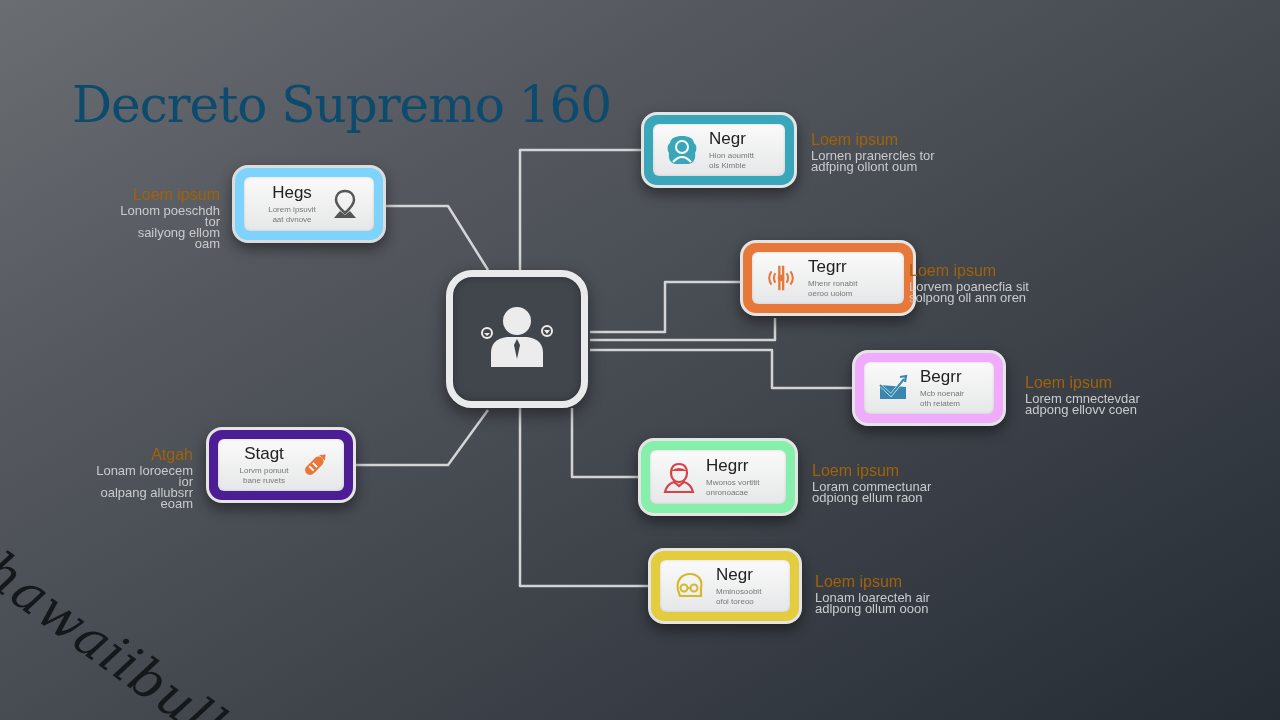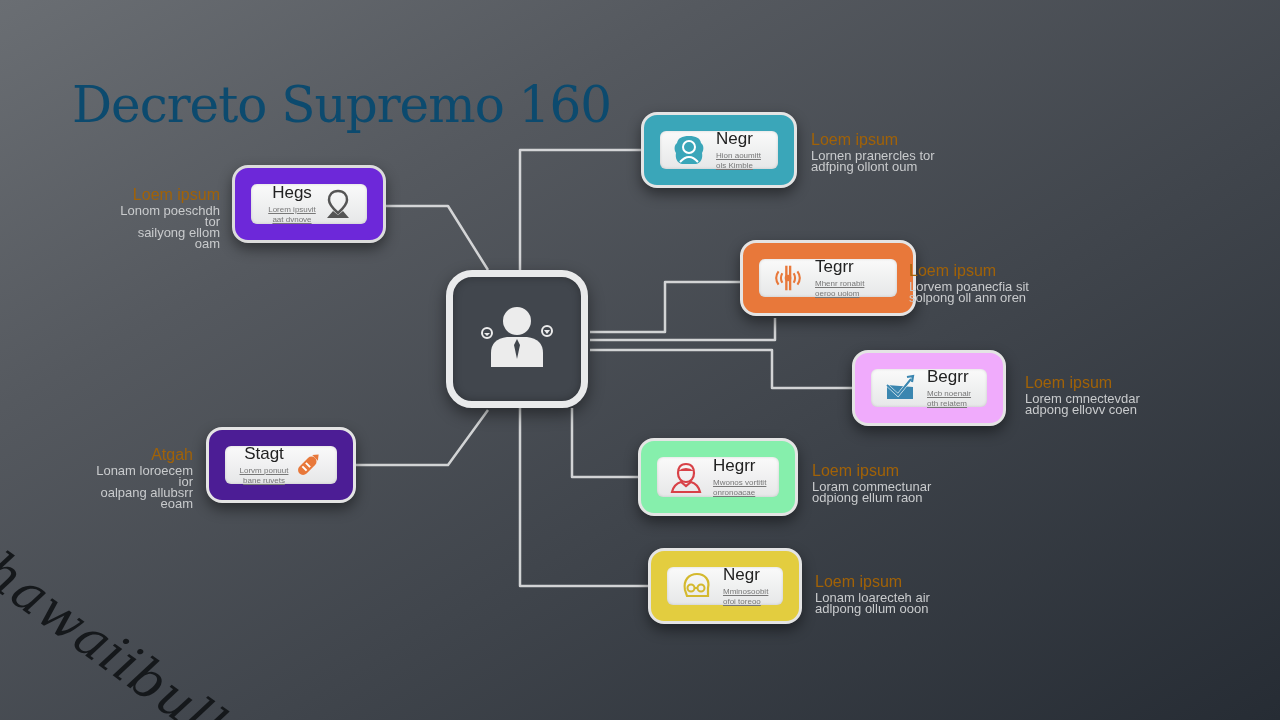--- a/index.html
+++ b/index.html
@@ -22,36 +22,36 @@
       border: 7px solid #e9eaeb; border-radius: 26px;
       background: #41464d;
       box-shadow: 0 6px 16px rgba(0,0,0,0.45), inset 0 0 8px rgba(0,0,0,0.3);
       display: flex; align-items: center; justify-content: center;
     }
 
     
     .node {
       position: absolute;
       border-radius: 16px;
-      padding: 16px;
+      padding: 9px;
       box-shadow: 0 6px 14px rgba(0,0,0,0.45);
       border: 3px solid #e4e4e4;
     }
     .node .inner {
       width: 100%; height: 100%;
       background: linear-gradient(180deg, #fafafa, #e6e7e8);
       border-radius: 6px;
       display: flex; align-items: center;
       padding: 0 12px;
       box-shadow: inset 0 0 3px rgba(0,0,0,0.15);
     }
     .node .icon { width: 34px; height: 34px; flex-shrink: 0; display: flex; align-items: center; justify-content: center; }
     .node .txt { display: flex; flex-direction: column; margin-left: 10px; }
     .node .heading { font-size: 17px; color: #222; line-height: 18px; }
-    .node .sub { font-size: 8px; color: #777; line-height: 10px; margin-top: 3px; text-decoration: underline; }
+    .node .sub { font-size: 8px; color: #777; line-height: 10px; margin-top: 3px; }
     .node.icon-right .inner { flex-direction: row-reverse; justify-content: space-between; }
     .node.icon-right .txt { margin-left: 0; align-items: center; text-align: center; flex: 1; }
 
     .lbl { position: absolute; color: #f0f0f0; }
     .lbl .h { font-size: 16px; line-height: 20px; color: #a16207; }
     .lbl .s { font-size: 13px; line-height: 11px; color: #c9cbcd; }
     .lbl.right-align { text-align: right; }
 
     .watermark {
       position: absolute; left: 8px; top: 540px;
@@ -93,21 +93,21 @@
       <path d="M14 70 L14 56 Q14 42 30 40 L50 40 Q66 42 66 56 L66 70 Z" fill="#ececec"></path>
       <path d="M40 42 L37 48 L40 62 L43 48 Z" fill="#41464d"></path>
       <circle cx="10" cy="36" r="5" fill="none" stroke="#ececec" stroke-width="2"></circle>
       <path d="M7 36 L10 39 L13 36" fill="#ececec"></path>
       <circle cx="70" cy="34" r="5" fill="none" stroke="#ececec" stroke-width="2"></circle>
       <path d="M67 33 L70 37 L73 33" fill="#ececec"></path>
     </svg>
   </span>
 </div>
 
-<div class="node icon-right" style="left:232px; top:165px; width:154px; height:78px; background:#6d28d9; border-color:#dcdcdc;">
+<div class="node icon-right" style="left:232px; top:165px; width:154px; height:78px; background:#7dd3fc; border-color:#dcdcdc;">
   <div class="inner">
     <span class="icon">
       <svg width="26" height="30" viewBox="0 0 26 30">
         <path d="M13 2 C7 2 4 6 4 11 C4 16 13 24 13 24 C13 24 22 16 22 11 C22 6 19 2 13 2 Z" fill="none" stroke="#555" stroke-width="2.5"></path>
         <path d="M2 29 L8 22 L13 26 L18 22 L24 29 Z" fill="#555"></path>
       </svg>
     </span>
     <div class="txt">
       <span class="heading">Hegs</span>
       <span class="sub">Lorem ipsuvit</span>

